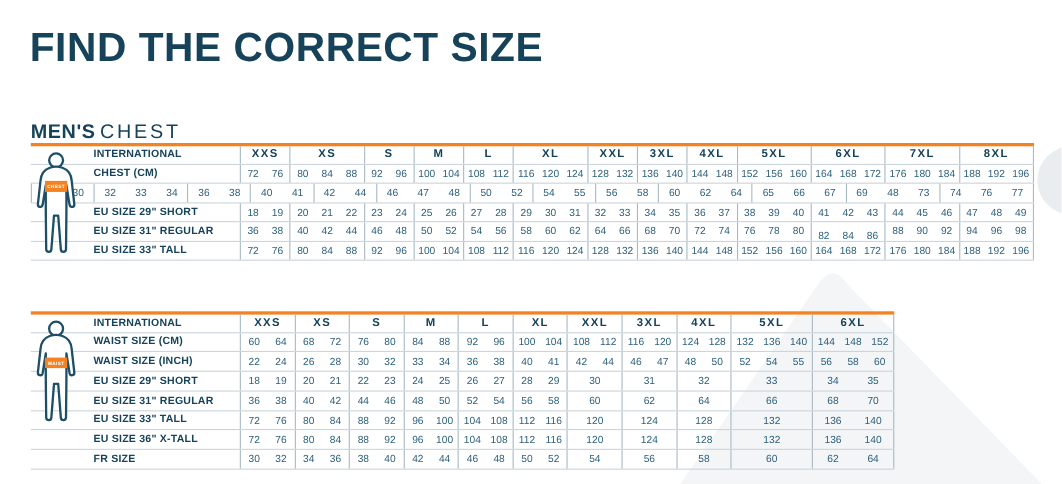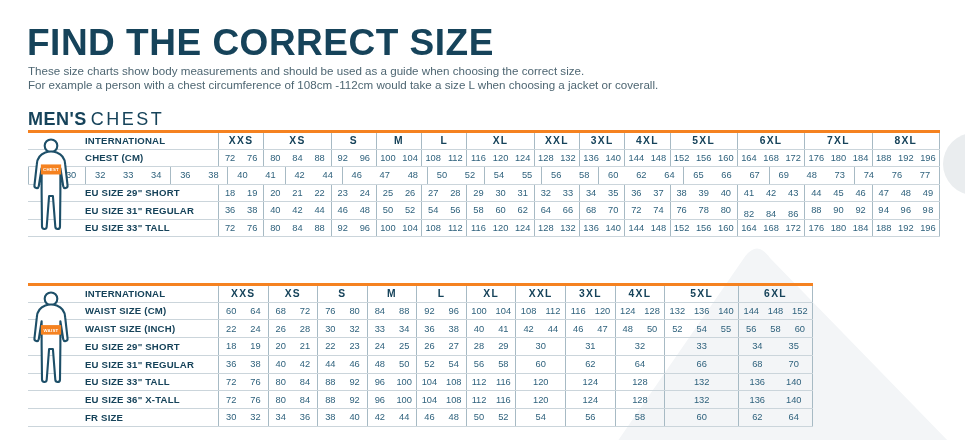--- a/index.html
+++ b/index.html
@@ -50,24 +50,20 @@
 
 <svg class="bg-decor" width="965" height="440" viewBox="0 0 965 440">
   <path d="M615,445 L744,258 Q757,239 770,258 L952,445 Z" fill="#F3F5F7"></path>
   <circle cx="974" cy="164" r="31" fill="#EAEDEF"></circle>
 </svg>
 
 <div class="content">
 
   <div class="page-title">FIND THE CORRECT SIZE</div>
 
-  <div class="subtitle">
-    <div>These size charts show body measurements and should be used as a guide when choosing the correct size.</div>
-    <div>For example a person with a chest circumference of 108cm -112cm would take a size L when choosing a jacket or coverall.</div>
-  </div>
 
   <div class="sec-heading" id="chest-heading">
     <span class="bold">MEN'S</span><span class="light">CHEST</span>
   </div>
 
   <div class="size-table" id="chest-table">
     <svg class="figure" width="44" height="104" viewBox="0 0 46 98">
       <circle cx="23" cy="8" r="6.6" fill="#fff" stroke="#1D4F68" stroke-width="2.2"></circle>
       <path d="M17,15 C11.4,17 8.6,21.3 8.2,27.2 L5.7,49.5 C5.3,52.6 9.5,53.4 10.2,50.3 L13.2,31.5 L13.2,56.5 L13.6,92.5 C13.7,95.8 18.3,95.8 18.5,92.6 L21,60.5 L25,60.5 L27.5,92.6 C27.7,95.8 32.3,95.8 32.4,92.5 L32.8,56.5 L32.8,31.5 L35.8,50.3 C36.5,53.4 40.7,52.6 40.3,49.5 L37.8,27.2 C37.4,21.3 34.6,17 29,15 C25.2,13.7 20.8,13.7 17,15 Z" fill="#fff" stroke="#1D4F68" stroke-width="2.2" stroke-linejoin="round"></path>
       <rect x="12.4" y="27.5" width="21.2" height="10.5" fill="#F58220"></rect>
@@ -319,21 +315,21 @@
         <div class="grp" style="flex: 3 1 0px; align-items: flex-end;">
           <span class="v">82</span>
           <span class="v">84</span>
           <span class="v">86</span>
         </div>
         <div class="grp" style="flex: 3 1 0px;">
           <span class="v">88</span>
           <span class="v">90</span>
           <span class="v">92</span>
         </div>
-        <div class="grp last" style="flex: 3 1 0px; font-family: Liberation Mono, monospace;">
+        <div class="grp last" style="flex: 3 1 0px;">
           <span class="v">94</span>
           <span class="v">96</span>
           <span class="v">98</span>
         </div>
       </div>
       <div class="t-row">
         <div class="lbl">EU SIZE 33" TALL</div>
         <div class="grp" style="flex: 2 1 0px;">
           <span class="v">72</span>
           <span class="v">76</span>

